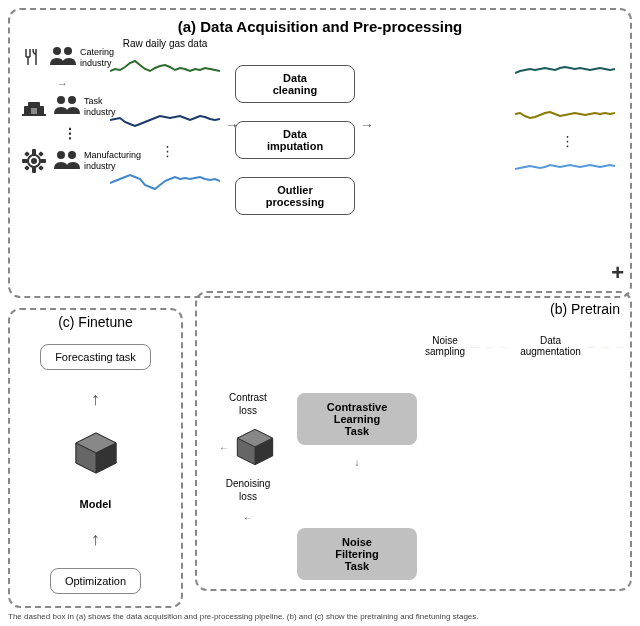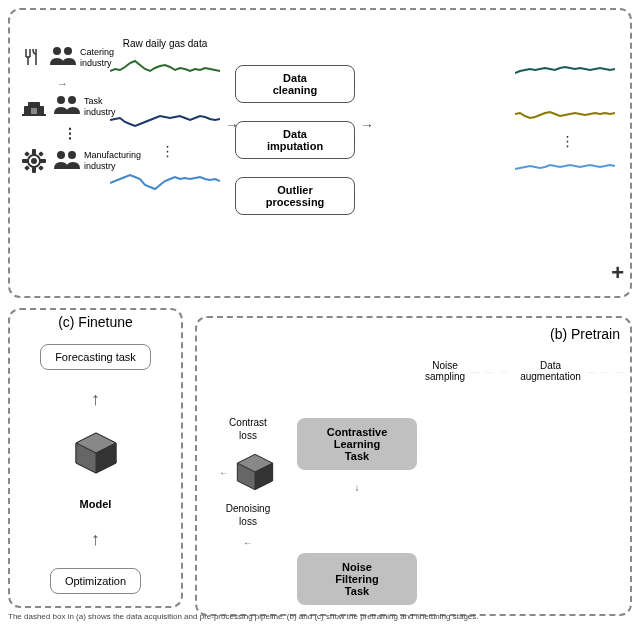--- a/index.html
+++ b/index.html
@@ -37,21 +37,21 @@
     
     .bottom-left-section {
       top: 308px;
       left: 8px;
       width: 175px;
       height: 300px;
     }
 
     
     .bottom-right-section {
-      top: 316px;
+      top: 291px;
       left: 195px;
       right: 8px;
       height: 300px;
     }
 
     .section-label {
       font-weight: normal;
       font-size: 14px;
       text-align: center;
       padding: 4px 0;
@@ -135,20 +135,21 @@
     .industry-name {
       font-size: 9px;
       line-height: 1.2;
     }
 
   </style>
 </head>
 <body>
 
 <div class="outer-dashed top-section">
+  <div class="main-title">(a) Data Acquisition and Pre-processing</div>
 
   <div class="industry-column">
 
     <div class="industry-item">
       <div style="display:flex;flex-direction:column;align-items:center;width:32px">
         <svg width="24" height="22" viewBox="0 0 24 22">
           <line x1="6" y1="2" x2="6" y2="10" stroke="#333" stroke-width="1.5"></line>
           <line x1="10" y1="2" x2="10" y2="10" stroke="#333" stroke-width="1.5"></line>
           <line x1="6" y1="10" x2="10" y2="10" stroke="#333" stroke-width="1.5"></line>
           <line x1="8" y1="10" x2="8" y2="18" stroke="#333" stroke-width="1.5"></line>

